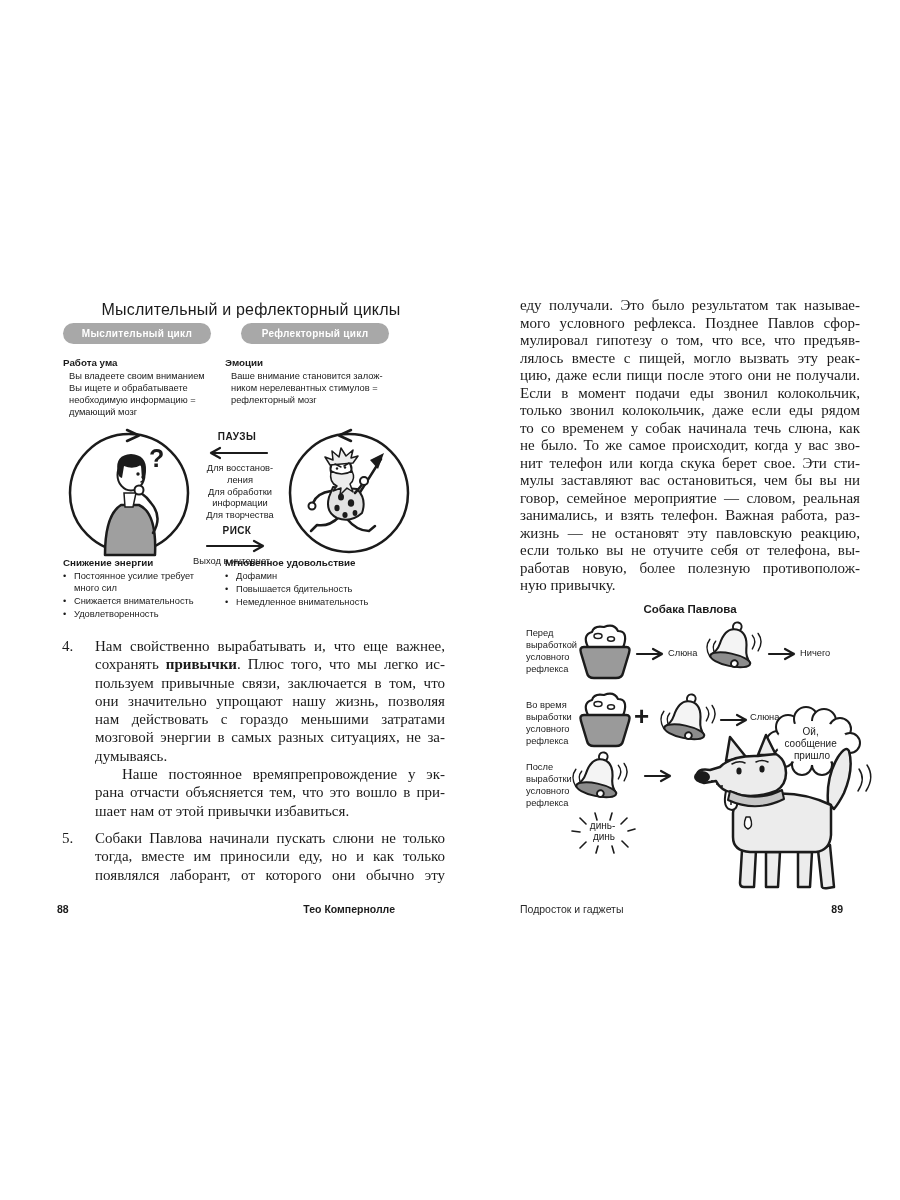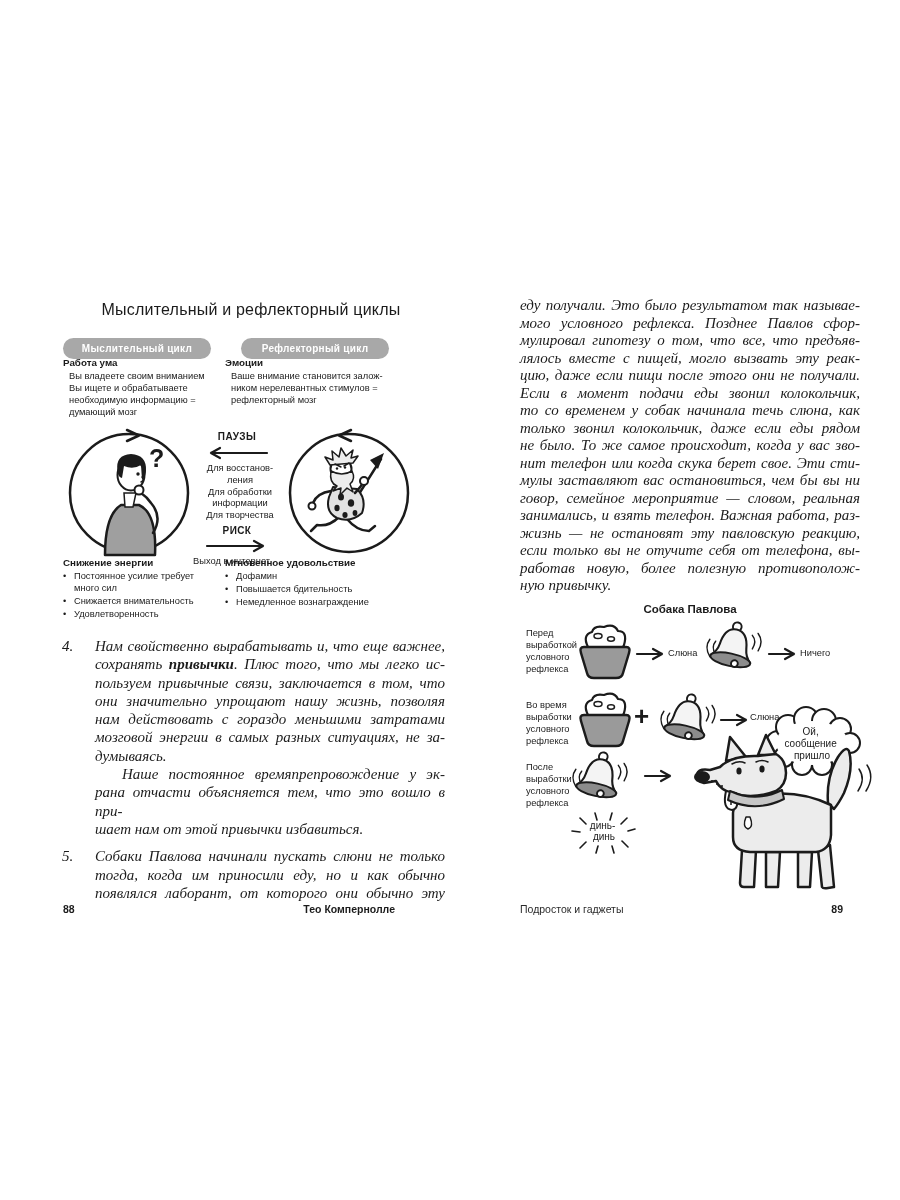--- a/index.html
+++ b/index.html
@@ -9,36 +9,36 @@
   }
   *{margin:0;padding:0;box-sizing:border-box;}
   html,body{background:var(--paper);}
   .spread{position:relative;width:900px;height:1200px;background:var(--paper);overflow:hidden;
           font-family:"Liberation Sans",sans-serif;color:var(--ink);}
   .page{position:absolute;}
   .page-left{left:57px;top:295px;width:388px;height:620px;}
   .page-right{left:520px;top:293px;width:340px;height:625px;}
 
   
-  .serif{font-family:"Liberation Serif",serif;font-size:15px;line-height:18.3px;color:#1b1b1b;font-style:italic;}
+  .serif{font-family:"Liberation Serif",serif;font-size:15px;line-height:18.3px;color:#1b1b1b;}
   .page-right .serif{line-height:17.5px;}
   .jlines .ln{text-align:justify;text-align-last:justify;}
   .jlines .ln:last-child{text-align-last:auto;}
   .jlines.cont .ln:last-child{text-align-last:justify;}
   .indent .ln:first-child{text-indent:27px;}
   .items{position:absolute;top:342px;left:0;width:388px;list-style:none;}
   .item{position:relative;padding-left:38px;margin-bottom:9px;}
   .num{position:absolute;left:5px;top:0;}
   .para{width:350px;}
   .body-par{position:absolute;top:4px;left:0;width:340px;}
 
   
   .fig-title{position:absolute;width:100%;text-align:center;font-weight:normal;font-size:16px;letter-spacing:.2px;}
   .pill{position:absolute;height:21px;border-radius:11px;background:var(--pill);color:#fff;
-        font-weight:bold;font-size:10px;display:flex;align-items:center;justify-content:center;letter-spacing:.3px;margin-top:15px;}
+        font-weight:bold;font-size:10px;display:flex;align-items:center;justify-content:center;letter-spacing:.3px;}
   .colhead{font-weight:bold;font-size:9.8px;margin-bottom:2px;}
   .smalltext{font-size:9.3px;line-height:12px;}
   .smalltext .ln{text-align:left;padding-left:6px;}
   .ctr .ln{text-align:center;}
   .blt{display:flex;margin-bottom:1px;}
   .blt .dot{width:11px;flex:none;font-size:9.3px;line-height:12px;}
   .blt .btx{font-size:9.3px;line-height:12px;}
   .boldlabel{font-weight:bold;font-size:10px;text-align:center;letter-spacing:.4px;}
 
   
@@ -52,21 +52,21 @@
   .pavlov{position:absolute;top:310px;left:0;width:340px;height:310px;}
   .pav-title{position:absolute;top:0;width:100%;text-align:center;font-weight:bold;font-size:11.5px;}
   .pav{position:absolute;}
   .bubble-dot{position:absolute;background:#fff;border:2px solid var(--ink);border-radius:50%;}
 
   
   .footer{position:absolute;top:903px;display:flex;justify-content:space-between;
           font-size:10.5px;align-items:baseline;}
   .footer-left{left:57px;width:338px;}
   .footer-right{left:520px;width:323px;gap:33px;}
-  .pgnum{font-weight:bold;margin-left:6px;}
+  .pgnum{font-weight:bold;}
   .running-bold{font-weight:bold;}
   .running{color:#2b2b2b;}
 
   
   svg{display:block;overflow:visible;}
   .ink{stroke:var(--ink);}
   .sw25{stroke-width:2.5;} .sw22{stroke-width:2.2;} .sw2{stroke-width:2;} .thin{stroke-width:1.5;}
   .nofill{fill:none;}
   .rnd{stroke-linecap:round;stroke-linejoin:round;}
   .fw{fill:#fff;} .fink{fill:var(--ink);stroke:none;}
@@ -218,21 +218,21 @@
             <div class="blt">
               <span class="dot">•</span>
               <span class="btx">Дофамин</span>
             </div>
             <div class="blt">
               <span class="dot">•</span>
               <span class="btx">Повышается бдительность</span>
             </div>
             <div class="blt">
               <span class="dot">•</span>
-              <span class="btx">Немедленное вознаграждение</span>
+              <span class="btx">Немедленное внимательность</span>
             </div>
           </div>
       </div>
     </figure>
 
     <ol class="items serif">
       <li class="item">
         <span class="num">4.</span>
         <div class="para jlines">
             <div class="ln">Нам свойственно вырабатывать и, что еще важнее,</div>
@@ -246,38 +246,38 @@
         <div class="para jlines indent">
             <div class="ln">Наше постоянное времяпрепровождение у эк-</div>
             <div class="ln">рана отчасти объясняется тем, что это вошло в при-</div>
             <div class="ln">шает нам от этой привычки избавиться.</div>
           </div>
       </li>
       <li class="item">
         <span class="num">5.</span>
         <div class="para jlines cont">
             <div class="ln">Собаки Павлова начинали пускать слюни не только</div>
-            <div class="ln">тогда, когда им приносили еду, но и как обычно</div>
+            <div class="ln">тогда, вместе им приносили еду, но и как только</div>
             <div class="ln">появлялся лаборант, от которого они обычно эту</div>
           </div>
       </li>
     </ol>
   </section>
 
   <section class="page page-right">
 
     <div class="body-par serif jlines">
         <div class="ln">еду получали. Это было результатом так называе-</div>
         <div class="ln">мого условного рефлекса. Позднее Павлов сфор-</div>
         <div class="ln">мулировал гипотезу о том, что все, что предъяв-</div>
         <div class="ln">лялось вместе с пищей, могло вызвать эту реак-</div>
         <div class="ln">цию, даже если пищи после этого они не получали.</div>
         <div class="ln">Если в момент подачи еды звонил колокольчик,</div>
+        <div class="ln">только звонил колокольчик, даже если еды рядом</div>
         <div class="ln">то со временем у собак начинала течь слюна, как</div>
-        <div class="ln">только звонил колокольчик, даже если еды рядом</div>
         <div class="ln">не было. То же самое происходит, когда у вас зво-</div>
         <div class="ln">нит телефон или когда скука берет свое. Эти сти-</div>
         <div class="ln">мулы заставляют вас остановиться, чем бы вы ни</div>
         <div class="ln">говор, семейное мероприятие — словом, реальная</div>
         <div class="ln">занимались, и взять телефон. Важная работа, раз-</div>
         <div class="ln">жизнь — не остановят эту павловскую реакцию,</div>
         <div class="ln">если только вы не отучите себя от телефона, вы-</div>
         <div class="ln">работав новую, более полезную противополож-</div>
         <div class="ln">ную привычку.</div>
       </div>

